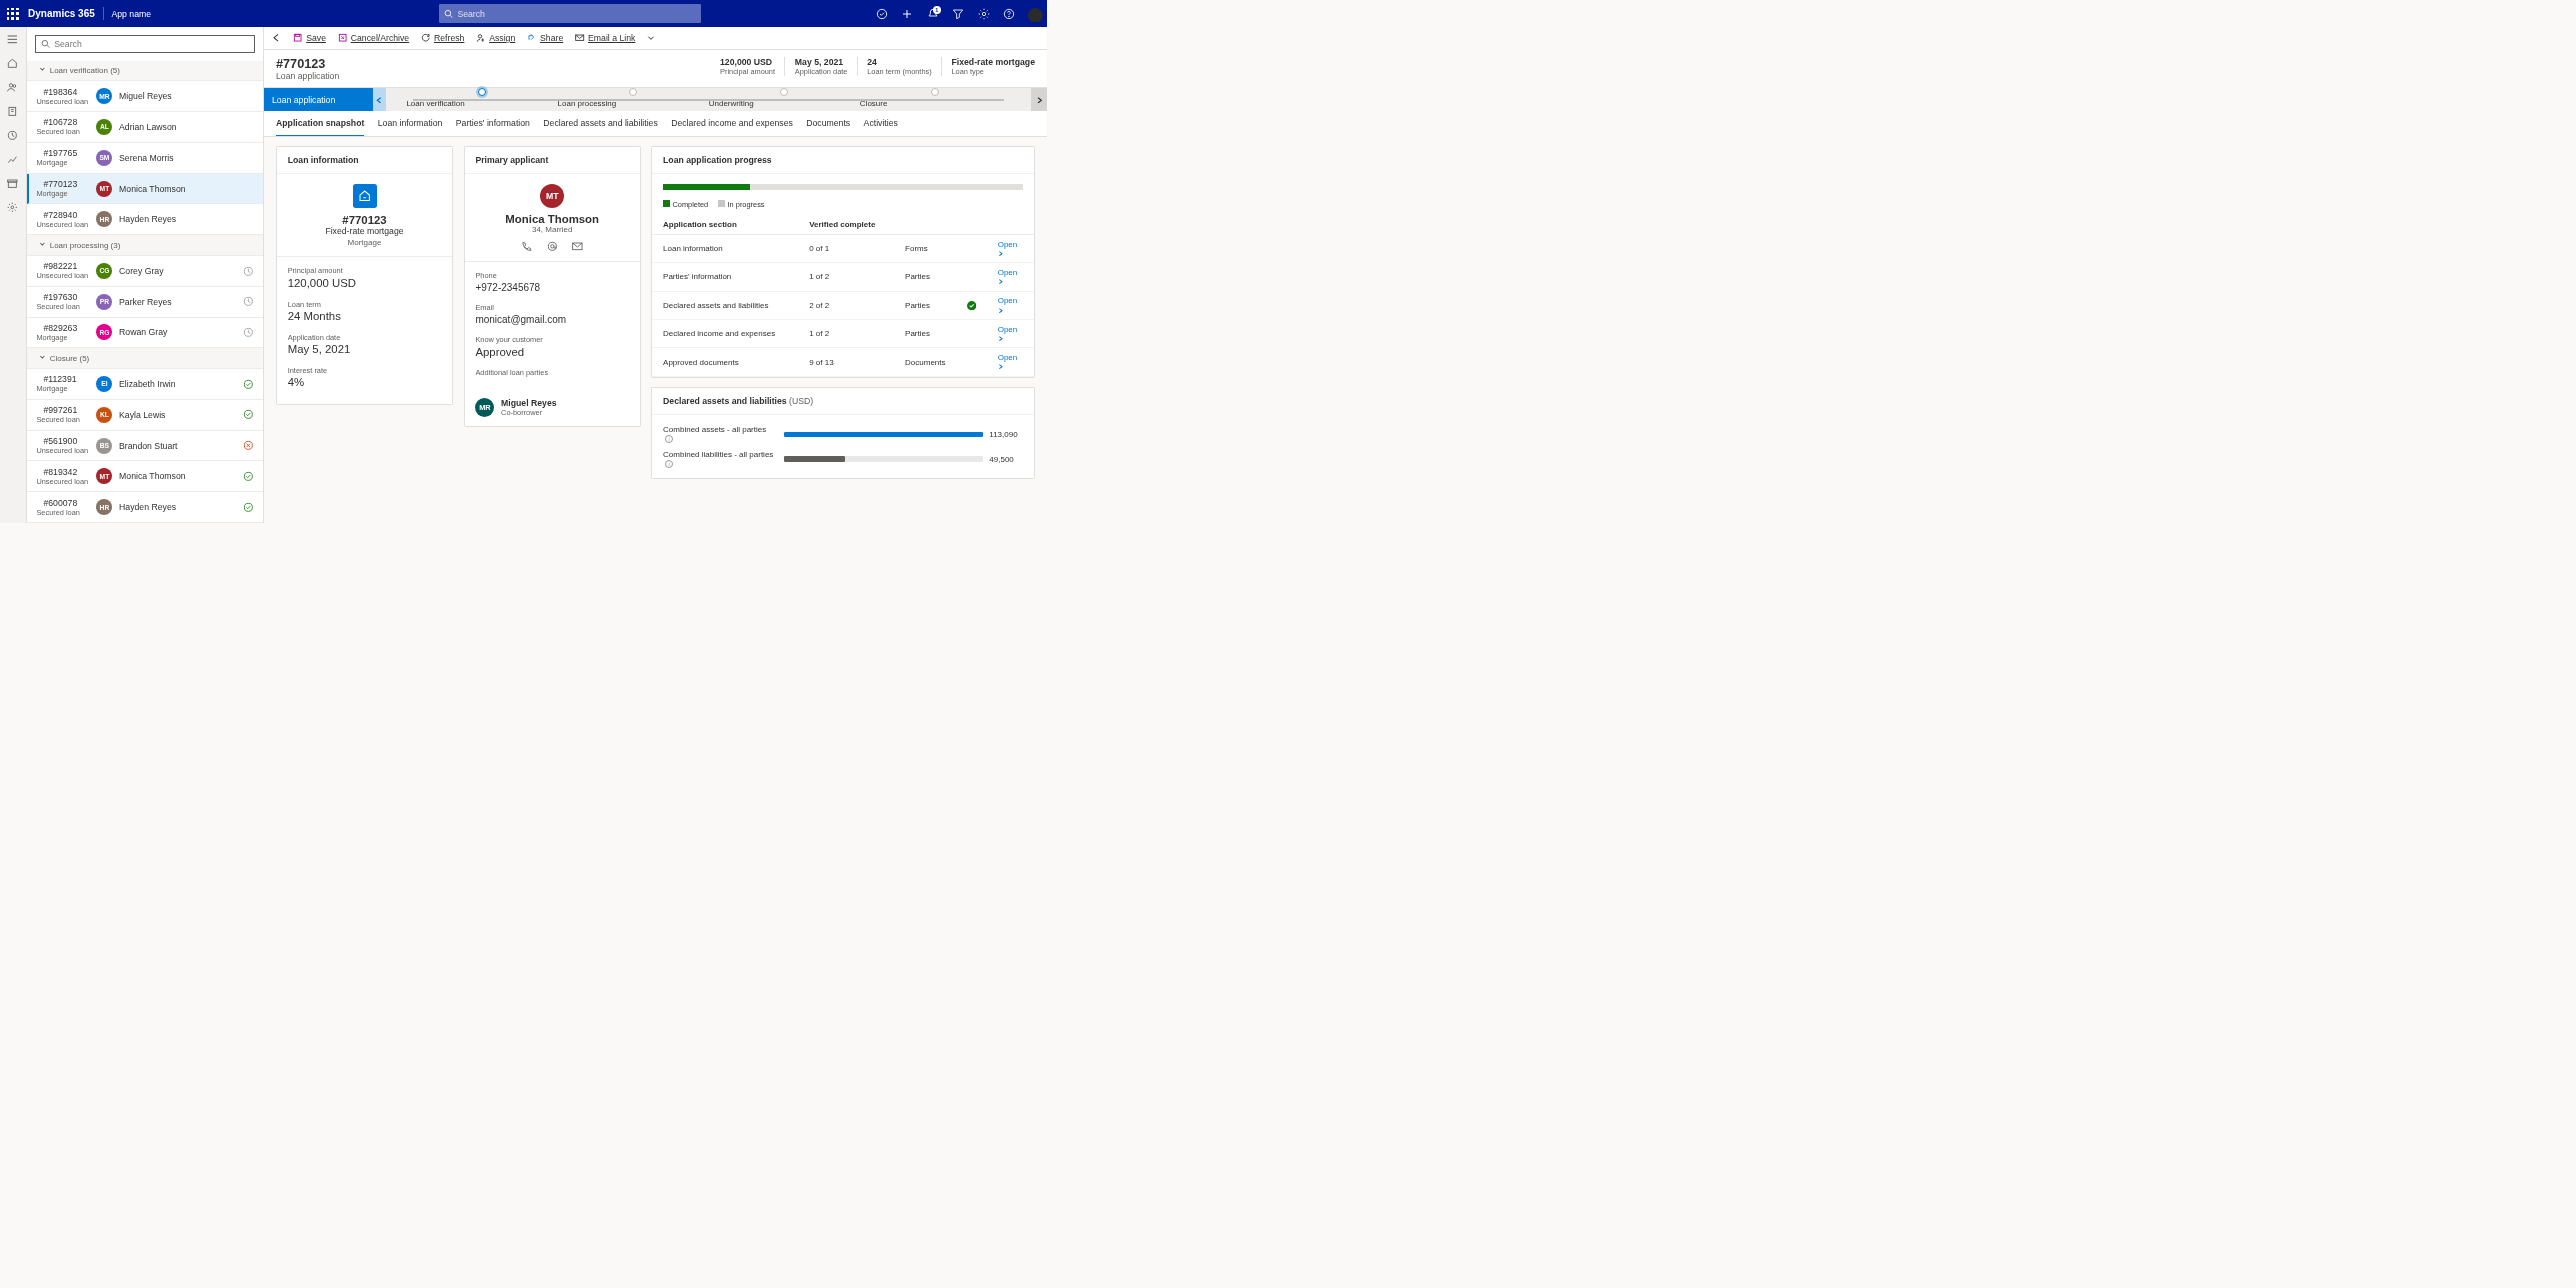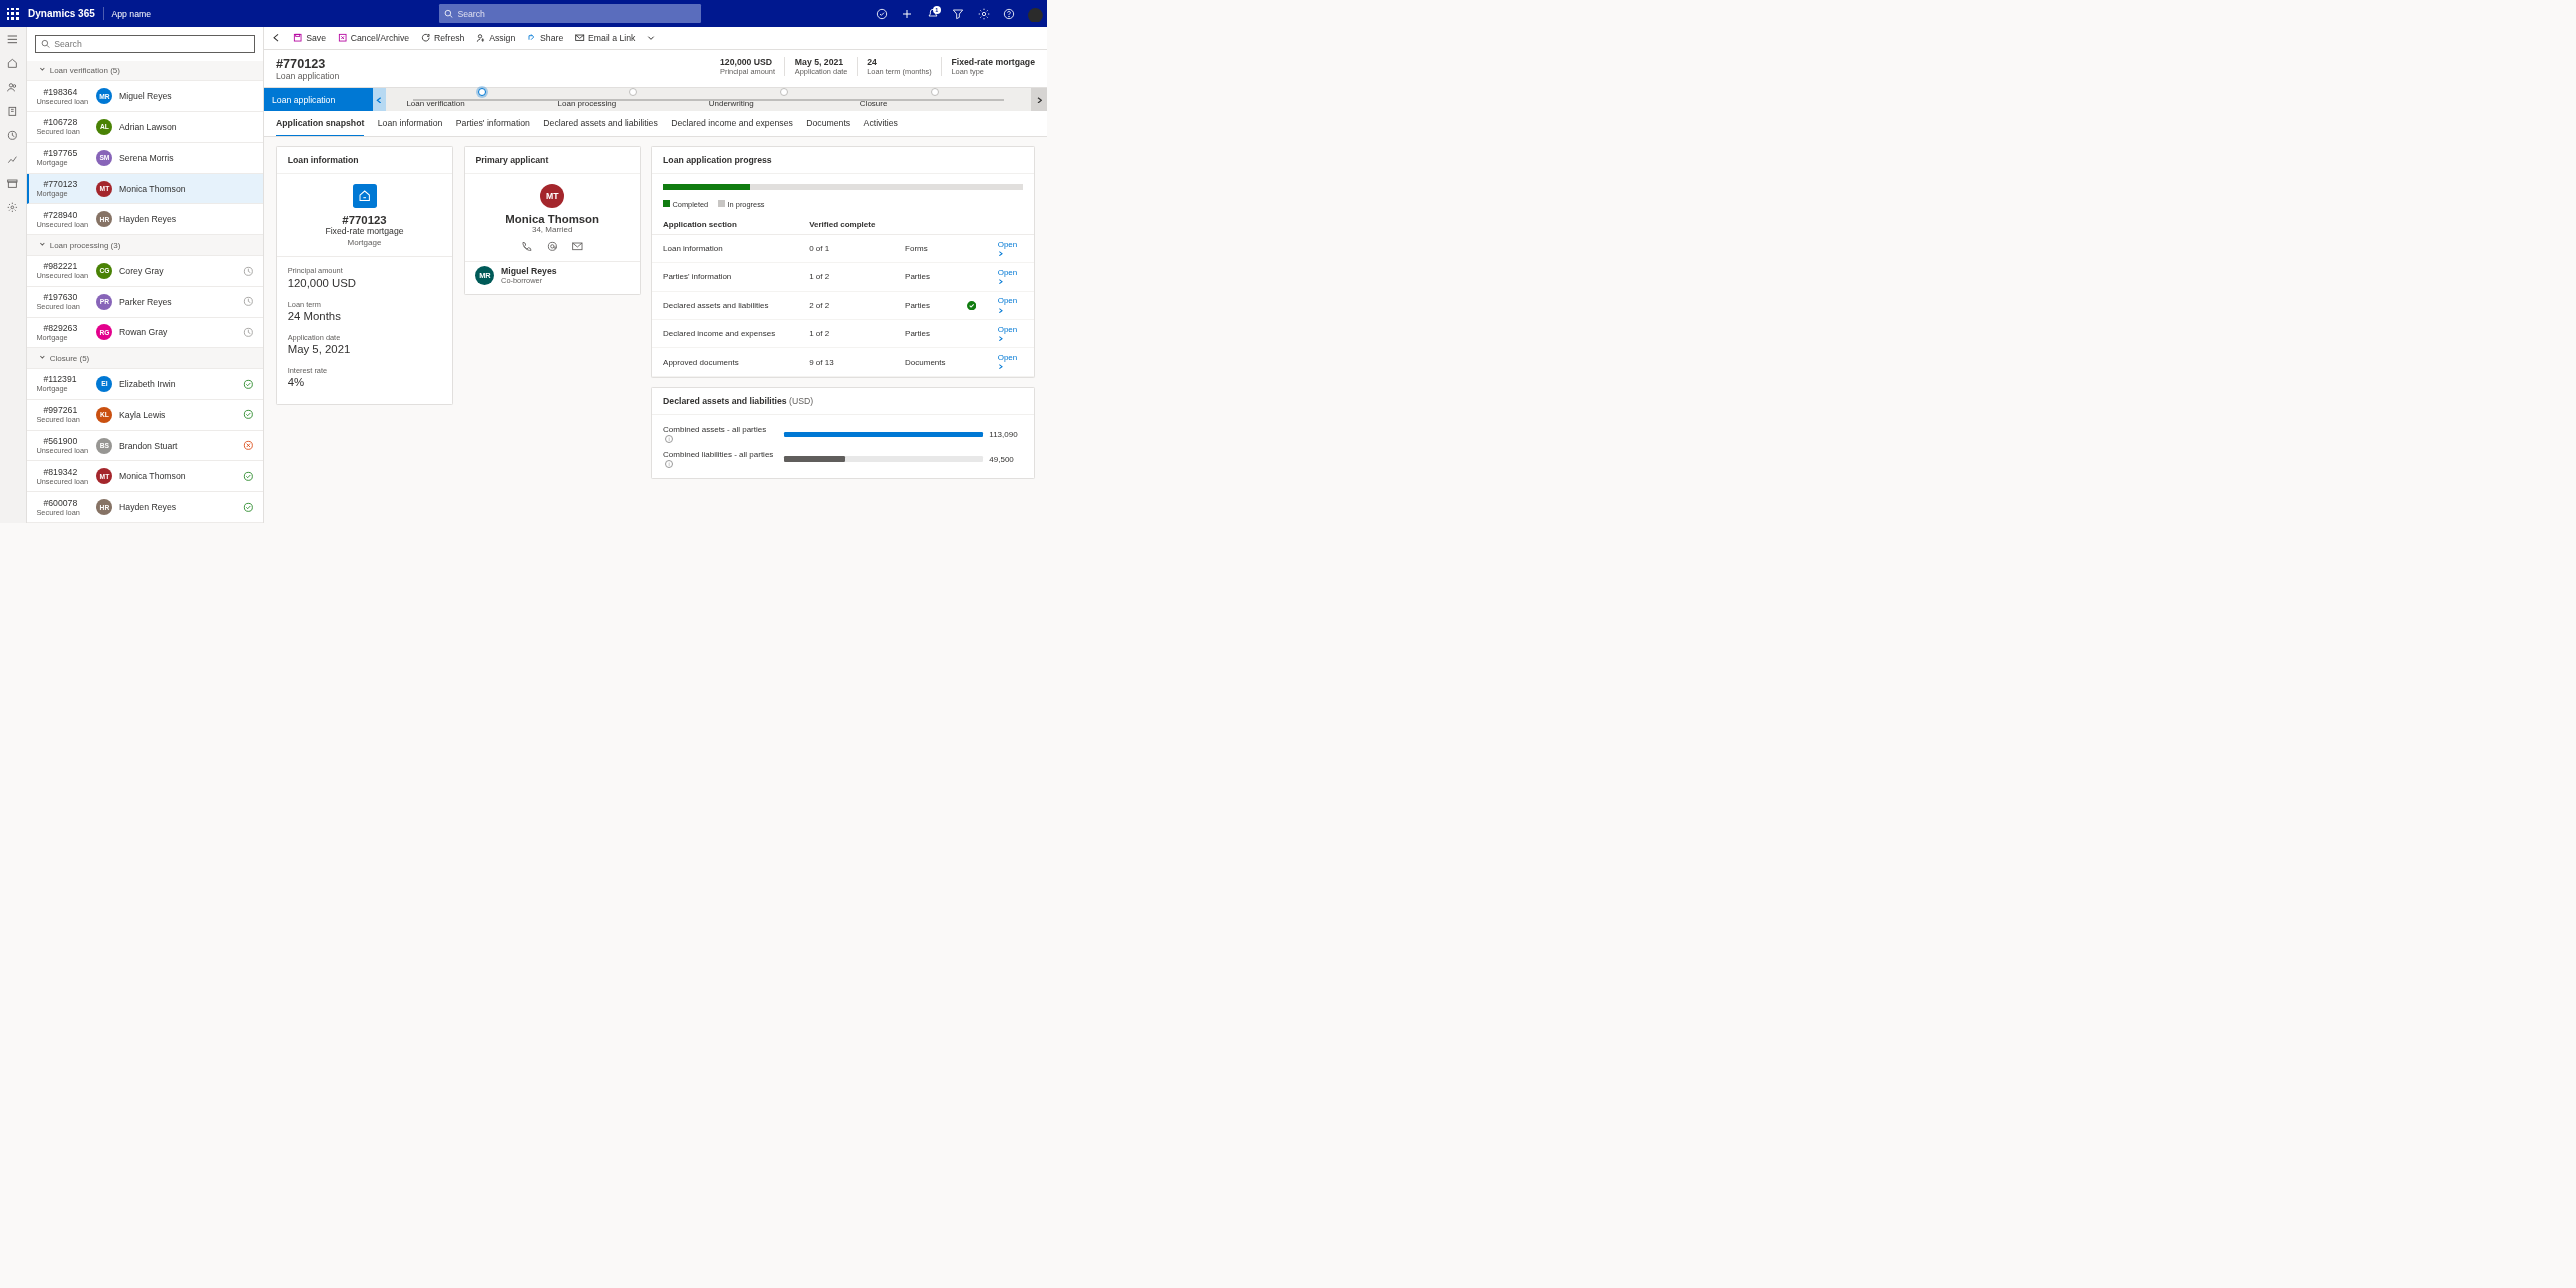--- a/index.html
+++ b/index.html
@@ -26,21 +26,21 @@
 .list-row { display: flex; align-items: center; padding: 5.4px 9.4px; border-bottom: 0.7px solid #edebe9; cursor: pointer; }
 .list-row.selected { background: #e6f2fb; border-left: 2px solid #0078d4; padding-left: 7.4px; }
 .list-row .idblock { width: 60px; }
 .list-row .idblock .rid { font-size: 8.7px; color: #323130; font-weight: 400; margin-left: 7px; }
 .list-row .idblock .rtype { font-size: 7.4px; color: #605e5c; }
 .list-row .avatar { width: 16px; height: 16px; border-radius: 50%; color: #fff; font-size: 6.7px; display: flex; align-items: center; justify-content: center; margin-right: 6.7px; font-weight: 600; }
 .list-row .pname { font-size: 8.7px; }
 .list-row .status-icon { margin-left: auto; width: 10.7px; height: 10.7px; }
 .main { flex: 1; display: flex; flex-direction: column; overflow: hidden; background: #faf9f8; }
 .cmdbar { height: 23px; background: #fff; border-bottom: 0.7px solid #e1dfdd; display: flex; align-items: center; padding: 0 8px; gap: 12px; }
-.cmdbar .citem { display: flex; align-items: center; gap: 3.4px; font-size: 8.7px; cursor: pointer; }
+.cmdbar .citem { display: flex; align-items: center; gap: 3.4px; font-size: 8.7px; cursor: pointer; text-decoration: underline; }
 .rec-header { background: #fff; border-bottom: 0.7px solid #e1dfdd; padding: 6.7px 12px; display: flex; align-items: flex-start; }
 .rec-header .title { font-size: 12.7px; font-weight: 600; }
 .rec-header .subtitle { font-size: 8.7px; color: #605e5c; }
 .rec-meta { margin-left: auto; display: flex; gap: 9.4px; align-items: flex-start; }
 .rec-meta .mitem { border-left: 0.7px solid #e1dfdd; padding-left: 9.4px; }
 .rec-meta .mitem:first-child { border-left: none; padding-left: 0; }
 .rec-meta .mval { font-size: 8.7px; font-weight: 600; }
 .rec-meta .mlabel { font-size: 7.4px; color: #605e5c; }
 .stages { height: 23px; background: #efeeec; display: flex; align-items: center; position: relative; }
 .stages .stage-current { width: 109px; height: 100%; background: #0078d4; color: #fff; display: flex; align-items: center; padding-left: 8px; font-size: 8.7px; position: relative; }
@@ -553,20 +553,37 @@
                 </span>
               <span>
                   <svg width="10.7" height="10.7" fill="none" stroke="#605e5c" stroke-width="1.3" viewBox="0 0 16 16">
                     <rect x="1" y="3" width="14" height="10"></rect>
                     <path d="M1 3l7 6 7-6"></path>
                   </svg>
                 </span>
             </div>
           </div>
           <div style="border-top:0.7px solid #edebe9"></div>
+          <div class="field-list">
+            <div class="fitem">
+                <div class="flabel">Phone</div>
+                <div class="fval sm" style="font-size:10px">+972-2345678</div>
+              </div>
+            <div class="fitem">
+                <div class="flabel">Email</div>
+                <div class="fval sm" style="font-size:10px">monicat@gmail.com</div>
+              </div>
+            <div class="fitem">
+                <div class="flabel">Know your customer</div>
+                <div class="fval">Approved</div>
+              </div>
+            <div class="fitem">
+                <div class="flabel">Additional loan parties</div>
+              </div>
+          </div>
           <div class="co-borrower">
             <div class="cb-av">MR</div>
             <div>
               <div style="font-size:8.7px;font-weight:600">Miguel Reyes</div>
               <div style="font-size:7.4px;color:#605e5c">Co-borrower</div>
             </div>
           </div>
         </div>
       </div>
 

